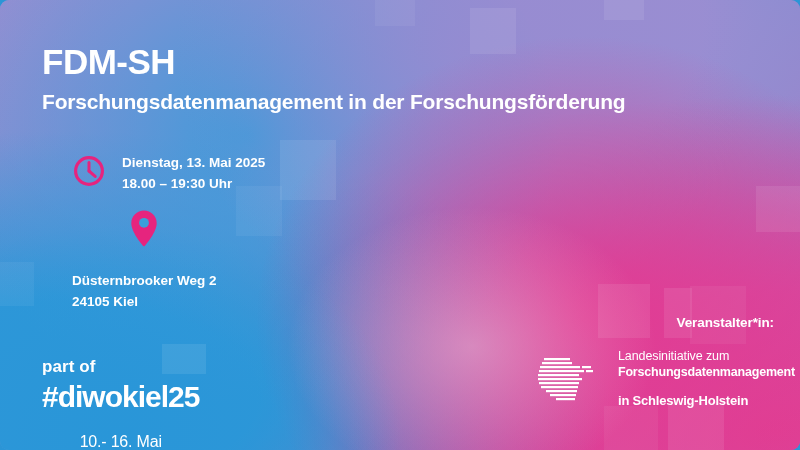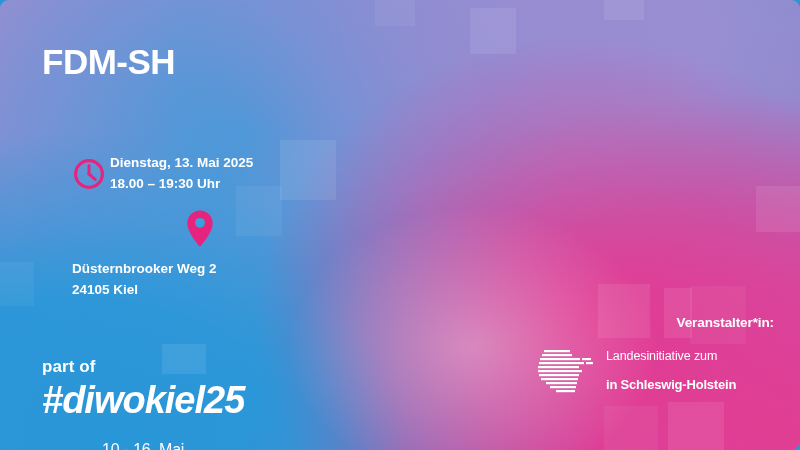--- a/index.html
+++ b/index.html
@@ -65,56 +65,56 @@
   }
   .subtitle {
     position:absolute; left:42px; top:90px;
     font-size:21px; font-weight:bold; color:#ffffff;
     letter-spacing:-0.2px; line-height:1.1;
     white-space:nowrap;
   }
 
   .info-row {
     position:absolute;
-    display:flex; align-items:flex-end; gap:4px;
+    display:flex; align-items:center; gap:16px;
   }
   #row-date { left:72px; top:152px; }
   #row-place { left:72px; top:208px;flex-direction:column; }
 
   .info-icon { width:34px; flex:0 0 34px; display:block; }
   .info-text {
     color:#ffffff; font-size:13.5px; font-weight:bold;
     line-height:1.55; padding-top:1px; white-space:nowrap;
   }
   .info-text span { display:block; }
 
   
   #diwokiel { position:absolute; left:42px; top:358px; }
   .partof {
     font-size:17px; font-weight:bold; color:#ffffff;
     letter-spacing:0.1px; line-height:1; margin-bottom:6px;
   }
   .hashtag {
-    font-size:38px; font-weight:bold; color:#ffffff;
-    letter-spacing:-1px; line-height:1.05;font-style:italic;
+    font-size:30px; font-weight:bold; color:#ffffff;
+    letter-spacing:-1px; line-height:1.05;
   }
   .daterange {
     font-size:16px; color:#ffffff; line-height:1.2;
     text-align:center; margin-top:19px; letter-spacing:-0.2px;
   }
 
   
   #organiser-label {
     position:absolute; right:26px; top:315px;
     font-size:13.5px; font-weight:bold; color:#ffffff;
     letter-spacing:-0.1px;
   }
   #logo {
     position:absolute; left:538px; top:348px;
-    display:flex; align-items:center; gap:10px;
+    display:flex; align-items:center; gap:22px;
   }
   #logo-mark { width:58px; height:44px; flex:0 0 58px; display:block; }
   #logo-text { color:#ffffff; line-height:1.28; }
   .logo-l1 { font-size:12.5px; font-weight:normal; letter-spacing:-0.1px; }
   .logo-l2 { font-size:12.5px; font-weight:bold; letter-spacing:-0.2px; }
   .logo-l3 { font-size:13px; font-weight:bold; letter-spacing:-0.2px;margin-top:13px; }
 </style>
 </head>
 <body>
 
@@ -139,20 +139,21 @@
     <div class="sq" style="left:668px; top:402px; width:56px; height:48px;"></div>
     <div class="sq dark" style="left:604px; top:406px; width:54px; height:44px;"></div>
     <div class="sq" style="left:162px; top:344px; width:44px; height:30px;"></div>
     <div class="sq dark" style="left:0px;   top:262px; width:34px; height:44px;"></div>
     <div class="sq" style="left:756px; top:186px; width:44px; height:46px;"></div>
   </div>
 
   <div class="content">
 
     <div class="title">FDM-SH</div>
+    <div class="subtitle">Forschungsdatenmanagement in der Forschungsförderung</div>
 
     <div class="info-row" id="row-date">
       <span class="info-icon">
         <svg viewBox="0 0 34 34" width="34" height="34" aria-hidden="true">
           <circle cx="17" cy="17" r="13.4" fill="none" stroke="#e6247e" stroke-width="3.2"></circle>
           <line x1="17" y1="17" x2="17" y2="8.6" stroke="#e6247e" stroke-width="3" stroke-linecap="round"></line>
           <line x1="17" y1="17" x2="23.2" y2="22.4" stroke="#e6247e" stroke-width="3" stroke-linecap="round"></line>
         </svg>
       </span>
       <span class="info-text">
@@ -197,18 +198,19 @@
             <rect x="1" y="25" width="40" height="2.2"></rect>
             <rect x="3" y="29" width="37" height="2.2"></rect>
             <rect x="8" y="33" width="31" height="2.2"></rect>
             <rect x="12" y="37" width="26" height="2.2"></rect>
             <rect x="18" y="41" width="19" height="2.2"></rect>
           </g>
         </svg>
       </span>
       <span id="logo-text">
         <div class="logo-l1">Landesinitiative zum</div>
+        <div class="logo-l2">Forschungsdatenmanagement</div>
         <div class="logo-l3">in Schleswig-Holstein</div>
       </span>
     </div>
 
   </div>
 </div>
 
 </body></html>

